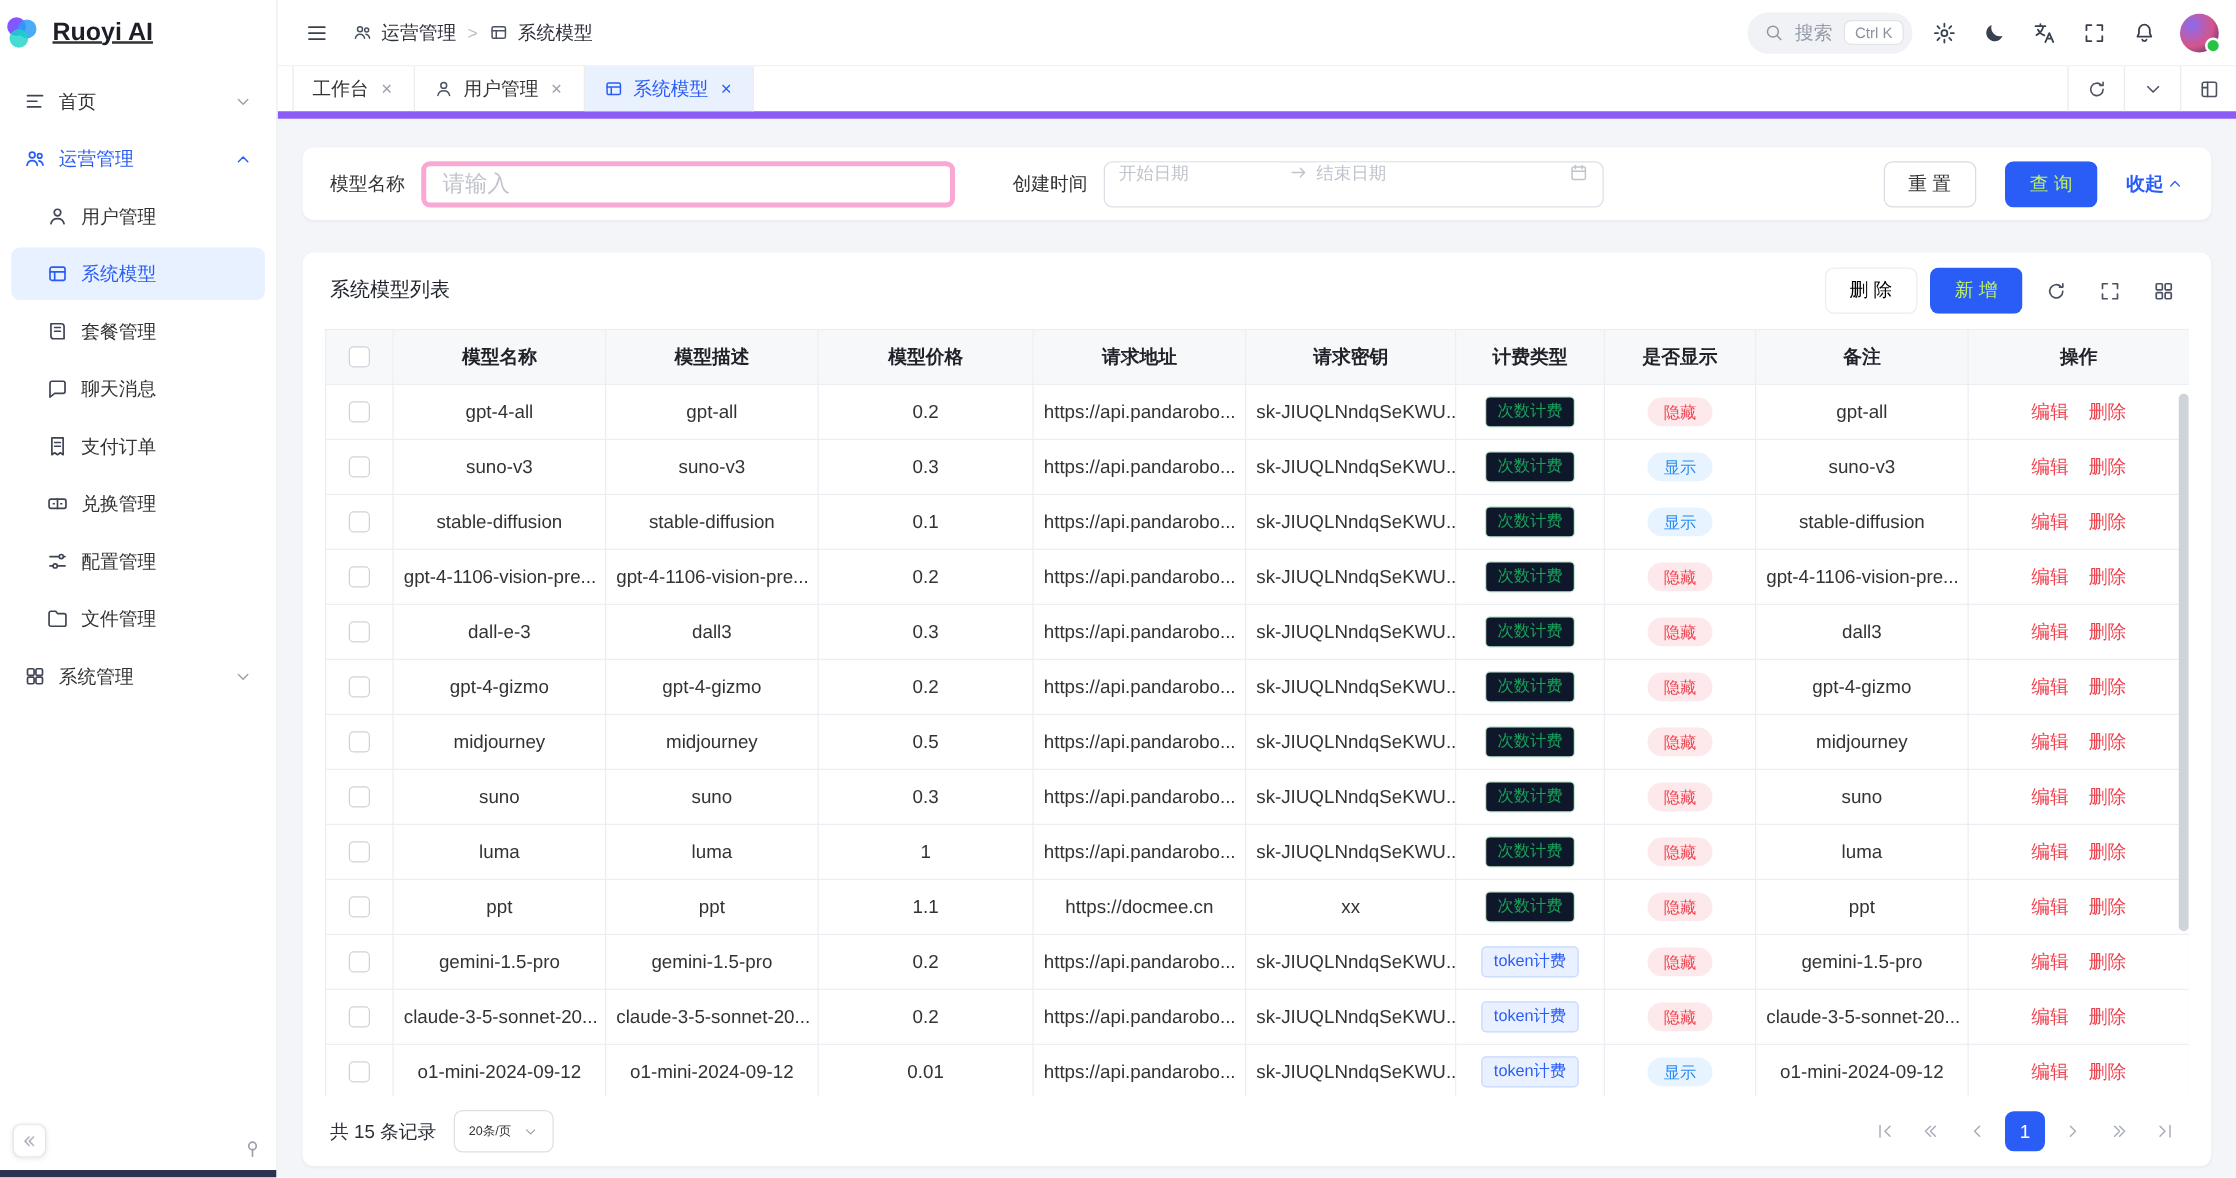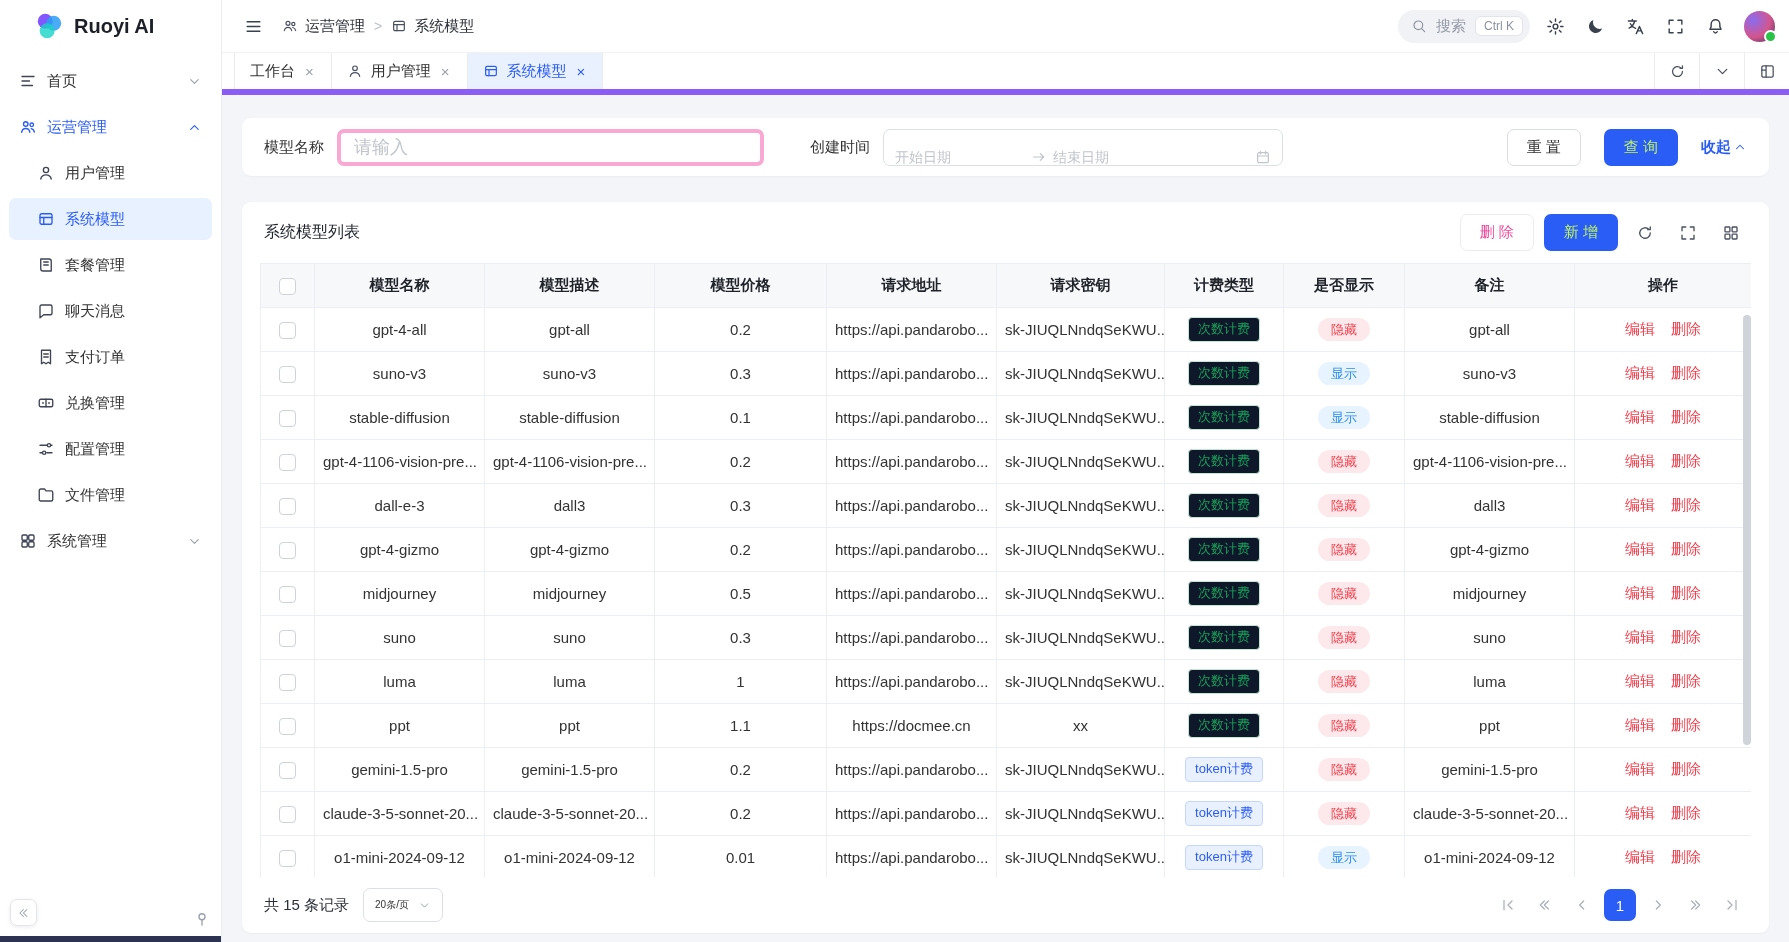--- a/index.html
+++ b/index.html
@@ -6,21 +6,21 @@
   html,body { width:1789px; height:942px; overflow:hidden; }
   body { font-family:"Liberation Sans","DejaVu Sans",sans-serif; font-size:15px; background:#f3f5f8; color:#333; }
   :root { --primary:#2a5cf6; --danger:#f0414e; --success:#18a058; --border:#ebeef2; }
   svg { width:100%; height:100%; display:block; }
   .ic { display:inline-flex; width:18px; height:18px; flex:none; }
 
   .app { display:flex; width:100%; height:100%; }
 
   
   aside { width:222px; background:#fff; border-right:1px solid #ecedf1; position:relative; flex:none; }
-  .logo { height:52px; display:flex; align-items:center; gap:10px; padding:0 34px; }
+  .logo { height:52px; display:flex; align-items:center; gap:10px; padding:0 2px;text-decoration:underline; }
   .logo-mark { width:30px; height:30px; }
   .logo-text { font-size:20px; font-weight:bold; color:#1c1f27; }
   .menu { padding:8px 9px 0; display:flex; flex-direction:column; gap:4px; }
   .s-item { height:42px; border-radius:7px; display:flex; align-items:center; gap:10px; padding:0 10px; color:#333; cursor:pointer; }
   .s-item .ic { color:#3e4454; width:18px; height:18px; }
   .s-item.child { padding-left:28px; }
   .s-item .s-label { flex:1; }
   .s-item .chev { width:15px; height:15px; color:#9aa0ab; }
   .s-item.active-parent, .s-item.active-parent .ic, .s-item.active-parent .chev { color:var(--primary); }
   .s-item.selected { background:#e8f1ff; color:var(--primary); }
@@ -60,30 +60,30 @@
 
   
   .content { flex:1; min-height:0; padding:23px 20px 9px; display:flex; flex-direction:column; }
   .card { background:#fff; border-radius:9px; box-shadow:0 1px 2px rgba(20,30,60,.04); }
 
   .filter-card { height:58px; flex:none; display:flex; align-items:center; padding:0 22px; }
   .f-label { color:#333; margin-right:13px; }
   .f-input { width:427px; height:37px; border:4px solid #f9a8d4; border-radius:7px; padding:0 13px; font-size:18px; color:#333; outline:none; font-family:inherit; background:#fff; }
   .f-input::placeholder, .d-input::placeholder { color:#c0c4cc; }
   .date-label { margin-left:46px; }
-  .date-range { width:400px; height:37px; border:1px solid #dcdfe6; border-radius:7px; display:flex; align-items:flex-end; padding:0 11px; gap:6px; background:#fff; }
+  .date-range { width:400px; height:37px; border:1px solid #dcdfe6; border-radius:7px; display:flex; align-items:flex-start; padding:0 11px; gap:6px; background:#fff; }
   .d-input { border:none; outline:none; width:130px; font-size:14px; color:#333; font-family:inherit; }
   .d-input.end { text-align:left; }
   .date-range .ic { width:16px; height:16px; color:#c0c4cc; }
   .range-arrow { color:#c0c4cc; }
   .filter-right { margin-left:auto; display:flex; align-items:center; gap:23px; }
   .btn { height:37px; padding:0 19px; border-radius:7px; font-size:15px; display:inline-flex; align-items:center; justify-content:center; cursor:pointer; border:1px solid transparent; font-family:inherit; white-space:nowrap; }
   .btn-plain { background:#fff; border-color:#d9dce3; color:#333; }
   .btn-primary { background:var(--primary); color:#bef264; }
-  .btn-disabled { background:#fff; border-color:#ededf0; color:#ec4899; cursor:not-allowed; }
+  .btn-disabled { background:#fff; border-color:#ededf0; color:#000000; cursor:not-allowed; }
   .collapse-link { color:var(--primary); font-weight:bold; display:flex; align-items:center; gap:2px; cursor:pointer; }
   .collapse-link .ic { width:14px; height:14px; }
 
   .table-card { margin-top:26px; flex:1; min-height:0; display:flex; flex-direction:column; padding:0 18px; position:relative; }
   .table-head { height:61px; flex:none; display:flex; align-items:center; padding:0 4px; }
   .table-title { font-size:16px; color:#1f232b; }
   .table-actions { margin-left:auto; display:flex; align-items:center; gap:10px; }
   .tool-btn { width:33px; height:33px; border-radius:7px; display:flex; align-items:center; justify-content:center; color:#4a5160; cursor:pointer; }
   .tool-btn .ic { width:18px; height:18px; }
 

